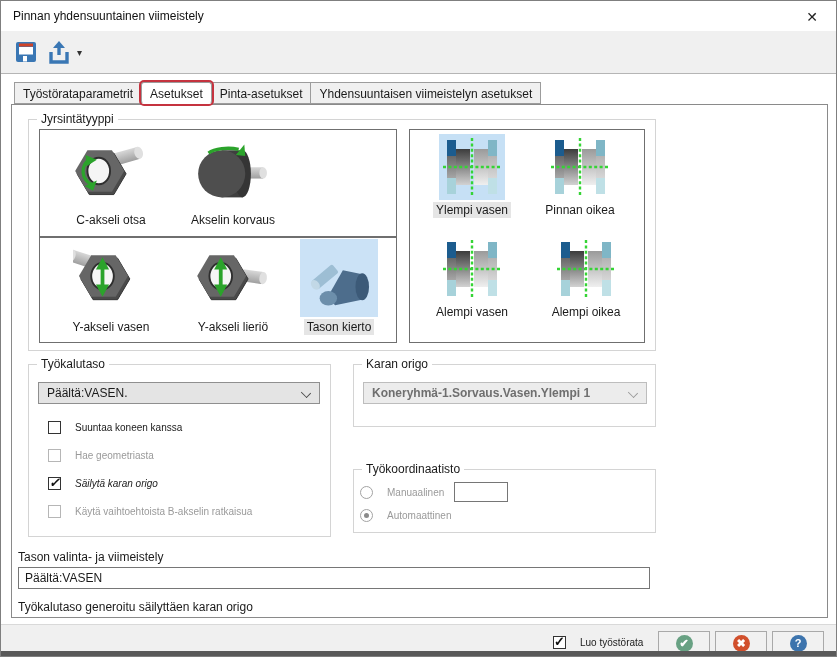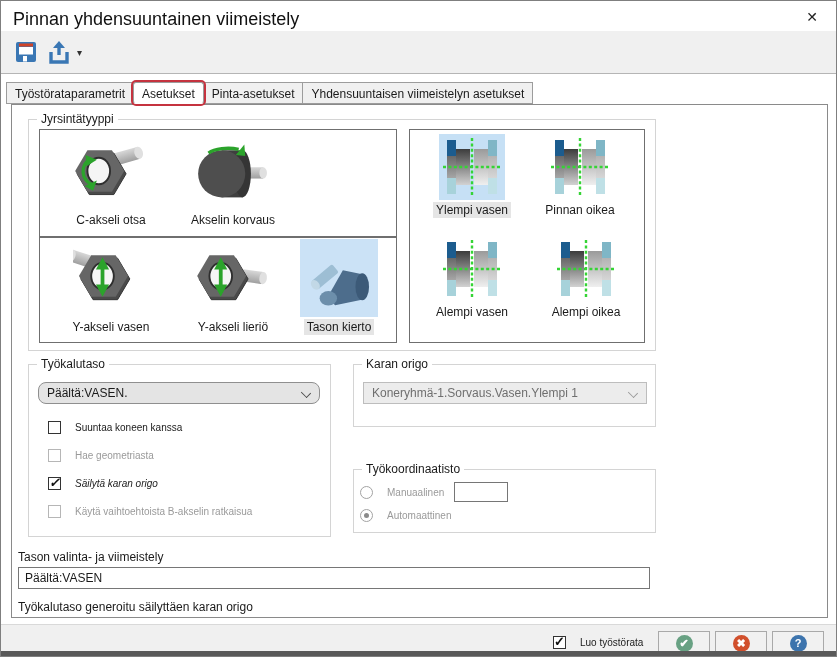--- a/index.html
+++ b/index.html
@@ -1,32 +1,32 @@
 <!DOCTYPE html>
 <html><head>
 <meta charset="utf-8">
 <style>
   html,body{margin:0;padding:0;}
   body{width:837px;height:657px;font-family:"Liberation Sans",sans-serif;background:#fff;}
   .dialog{position:relative;width:837px;height:657px;background:#fff;border:1px solid #7f7f7f;box-sizing:border-box;overflow:hidden;}
 
   
   .titlebar{position:absolute;left:0;top:0;right:0;height:30px;background:#fff;}
-  .title{position:absolute;left:12px;top:8px;font-size:18px;color:#111;}
+  .title{position:absolute;left:12px;top:8px;font-size:12px;color:#111;}
   .close-btn{position:absolute;right:14px;top:6px;width:20px;height:20px;text-align:center;line-height:20px;font-size:14px;color:#222;cursor:default;}
 
   
   .toolbar{position:absolute;left:0;top:30px;right:0;height:43px;background:#f0f0f0;border-bottom:1px solid #b5b5b5;box-sizing:border-box;}
   .tb-icon{position:absolute;top:10px;}
   .tb-save{left:14px;}
   .tb-export{left:46px;}
   .tb-caret{position:absolute;left:76px;top:16px;font-size:10px;color:#333;}
 
   
-  .tabstrip{position:absolute;left:5px;top:81px;height:30px;display:flex;z-index:2;}
+  .tabstrip{position:absolute;left:13px;top:81px;height:30px;display:flex;z-index:2;}
   .tab{height:22px;line-height:22px;padding:0 8px;font-size:12px;color:#1a1a1a;background:#f0f0f0;border:1px solid #9c9c9c;margin-left:-1px;box-sizing:border-box;white-space:nowrap;}
   .tab:first-child{margin-left:0;}
   .tab.active{background:#fff;border-bottom-color:#fff;position:relative;z-index:3;}
   .tab.annotated{box-shadow:0 0 0 2px #c5333f;border-radius:3px;}
 
   
   .panel{position:absolute;left:10px;top:103px;width:817px;height:514px;background:#fff;border:1px solid #8a8a8a;box-sizing:border-box;}
 
   .group{position:absolute;border:1px solid #d4d4d4;box-sizing:border-box;}
   .glabel{position:absolute;top:-8px;left:8px;background:#fff;padding:0 4px;font-size:12px;color:#1a1a1a;white-space:nowrap;}
@@ -39,21 +39,21 @@
   .ilabel{display:inline-block;padding:1px 3px;font-size:12px;color:#1a1a1a;white-space:nowrap;}
   .ilabel.selected{background:#e5e5e5;}
 
   .quad-item{position:absolute;width:104px;text-align:center;}
   .qtile{width:66px;height:66px;margin:0 auto;display:flex;align-items:center;justify-content:center;}
   .qtile.selected{background:#c6e0f5;}
 
   
   .select{position:absolute;height:22px;background:#e4e4e4;border:1px solid #8f8f8f;box-sizing:border-box;font-size:12px;color:#1a1a1a;line-height:20px;padding-left:8px;}
   .select .chev{position:absolute;right:9px;top:6px;width:7px;height:7px;border-right:1.5px solid #4a4a4a;border-bottom:1.5px solid #4a4a4a;transform:rotate(45deg) scale(1,0.8);}
-  .select.disabled{background:#ececec;color:#6f6f6f;border-color:#bdbdbd;}
+  .select.disabled{background:#ececec;color:#6f6f6f;border-color:#bdbdbd;font-weight:bold;}
   .select.disabled .chev{border-color:#9a9a9a;}
 
   
   .cbrow{position:absolute;display:flex;align-items:center;gap:14px;height:16px;font-size:10px;color:#1a1a1a;}
   .cb{width:13px;height:13px;border:1px solid #333;background:#fff;position:relative;flex:none;box-sizing:border-box;}
   .cb.checked::after{content:"\2713";position:absolute;left:0px;top:-3px;font-size:13px;font-weight:bold;color:#111;}
   .cb.disabled{border-color:#b6b6b6;}
   .cbrow.disabled{color:#9a9a9a;}
   .radio{width:13px;height:13px;border:1px solid #a3a3a3;border-radius:50%;background:#fff;position:relative;flex:none;box-sizing:border-box;}
   .radio.sel::after{content:"";position:absolute;left:3px;top:3px;width:5px;height:5px;border-radius:50%;background:#8b8b8b;}
@@ -283,21 +283,21 @@
                 <use href="#icon-quad"></use>
               </svg>
             </div>
           <span class="ilabel">Alempi oikea</span>
         </div>
       </div>
     </div>
 
     <div class="group" style="left:16px;top:259px;width:303px;height:173px;">
       <span class="glabel">Työkalutaso</span>
-      <div class="select" style="left:9px;top:17px;width:282px;border-radius:8px;">
+      <div class="select" style="left:9px;top:17px;width:282px;">
         <span>Päältä:VASEN.</span>
         <span class="chev"></span>
       </div>
       <div class="cbrow" style="left:19px;top:54px;">
         <span class="cb"></span>
         <span>Suuntaa koneen kanssa</span>
       </div>
       <div class="cbrow disabled" style="left:19px;top:82px;">
         <span class="cb disabled"></span>
         <span>Hae geometriasta</span>

